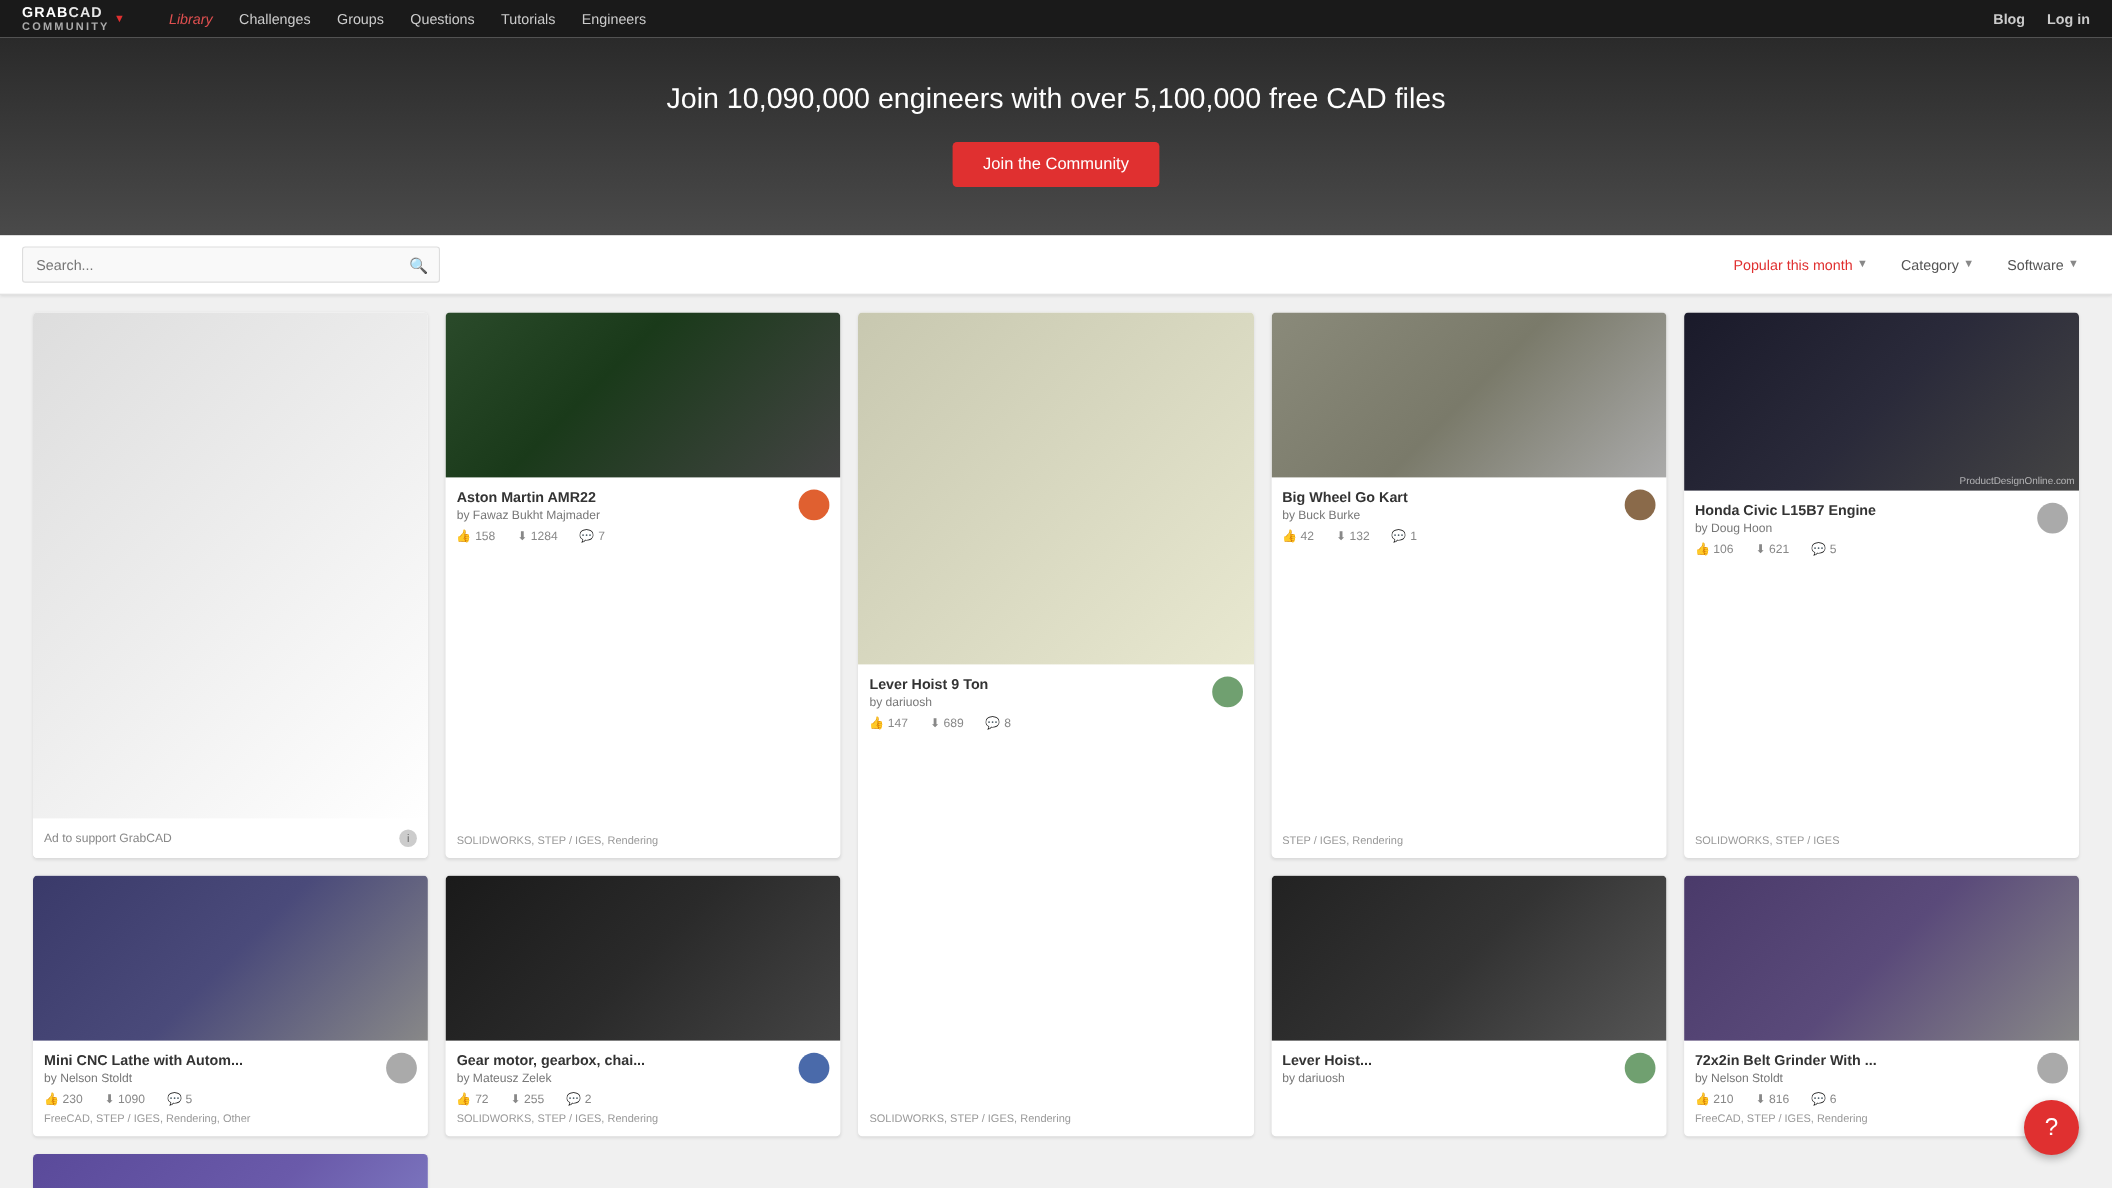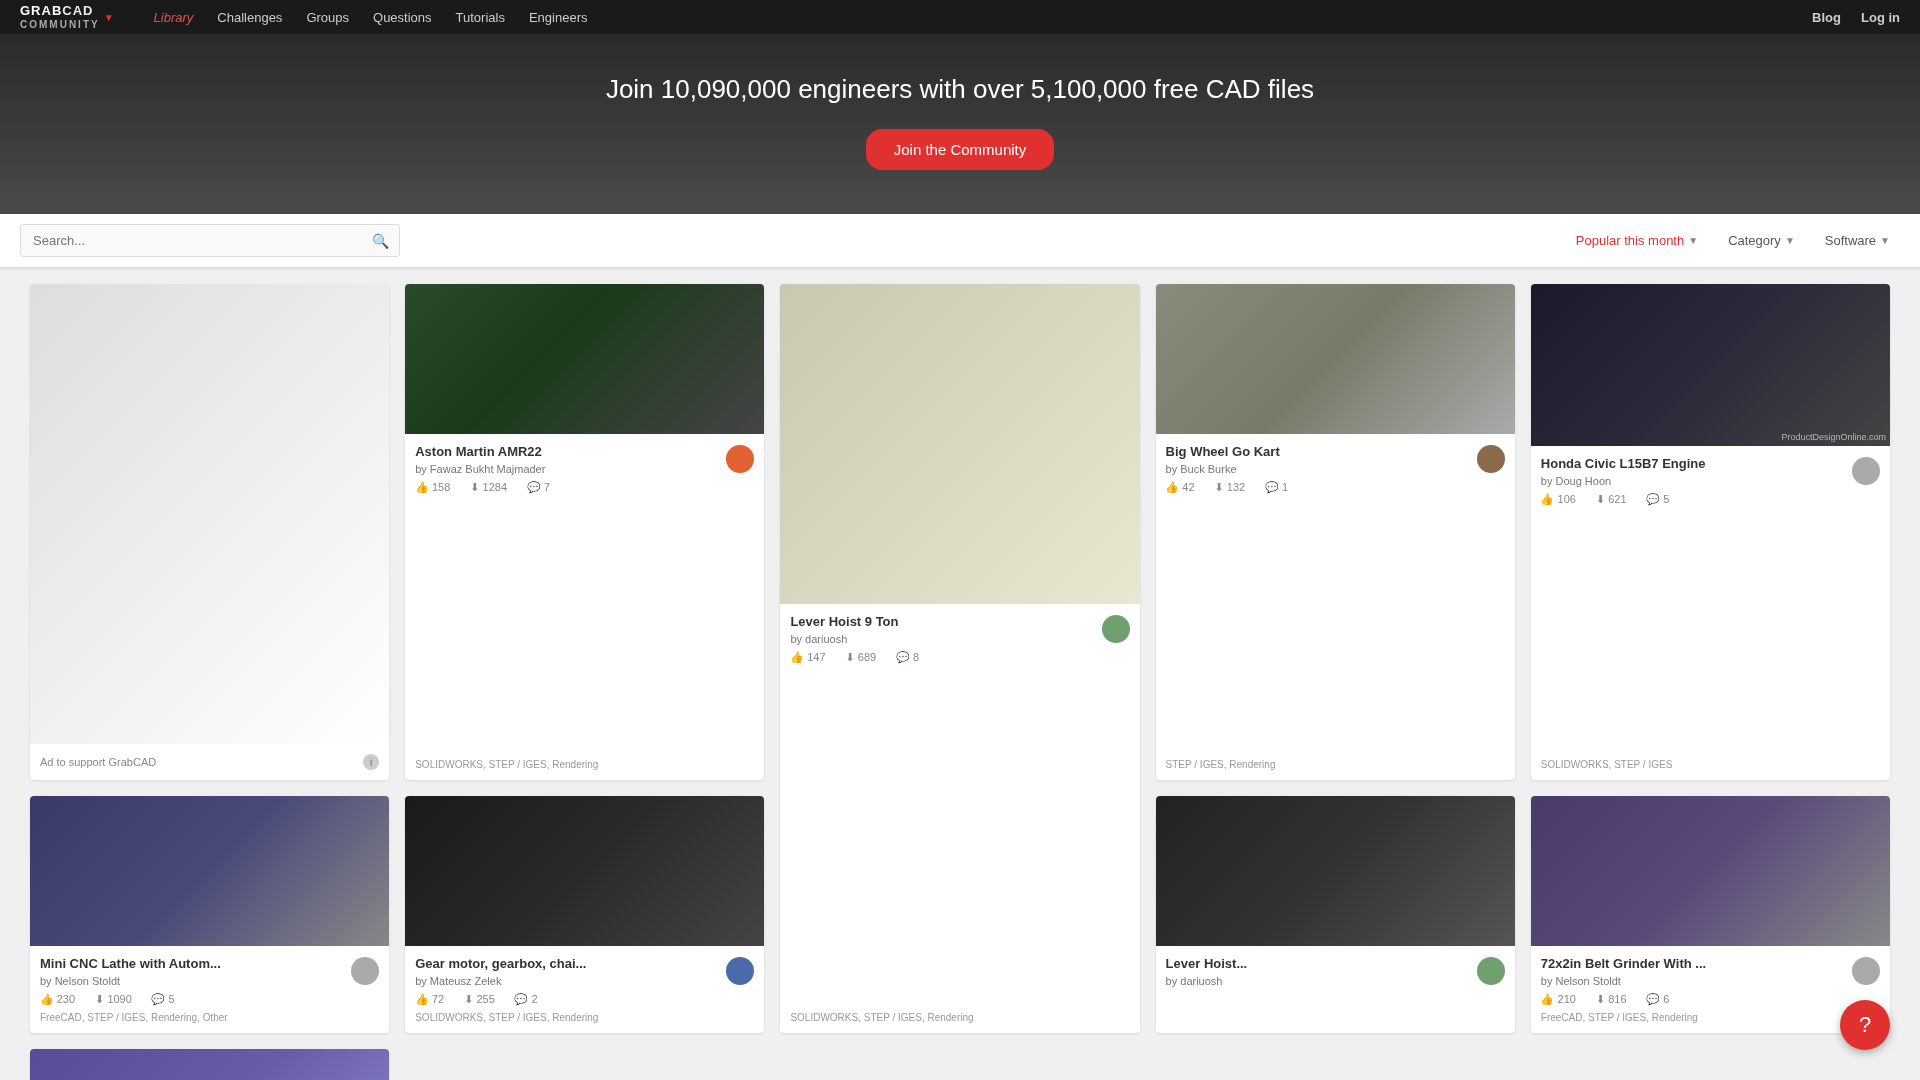--- a/index.html
+++ b/index.html
@@ -78,21 +78,21 @@
       font-weight: 300;
       text-align: center;
       margin-bottom: 24px;
     }
     .hero-btn {
       background: #e03030;
       color: white;
       border: none;
       padding: 12px 28px;
       font-size: 15px;
-      border-radius: 16px;
+      border-radius: 4px;
       cursor: pointer;
       font-weight: 500;
     }
 
     
     .filter-bar {
       background: white;
       padding: 10px 20px;
       display: flex;
       align-items: center;

